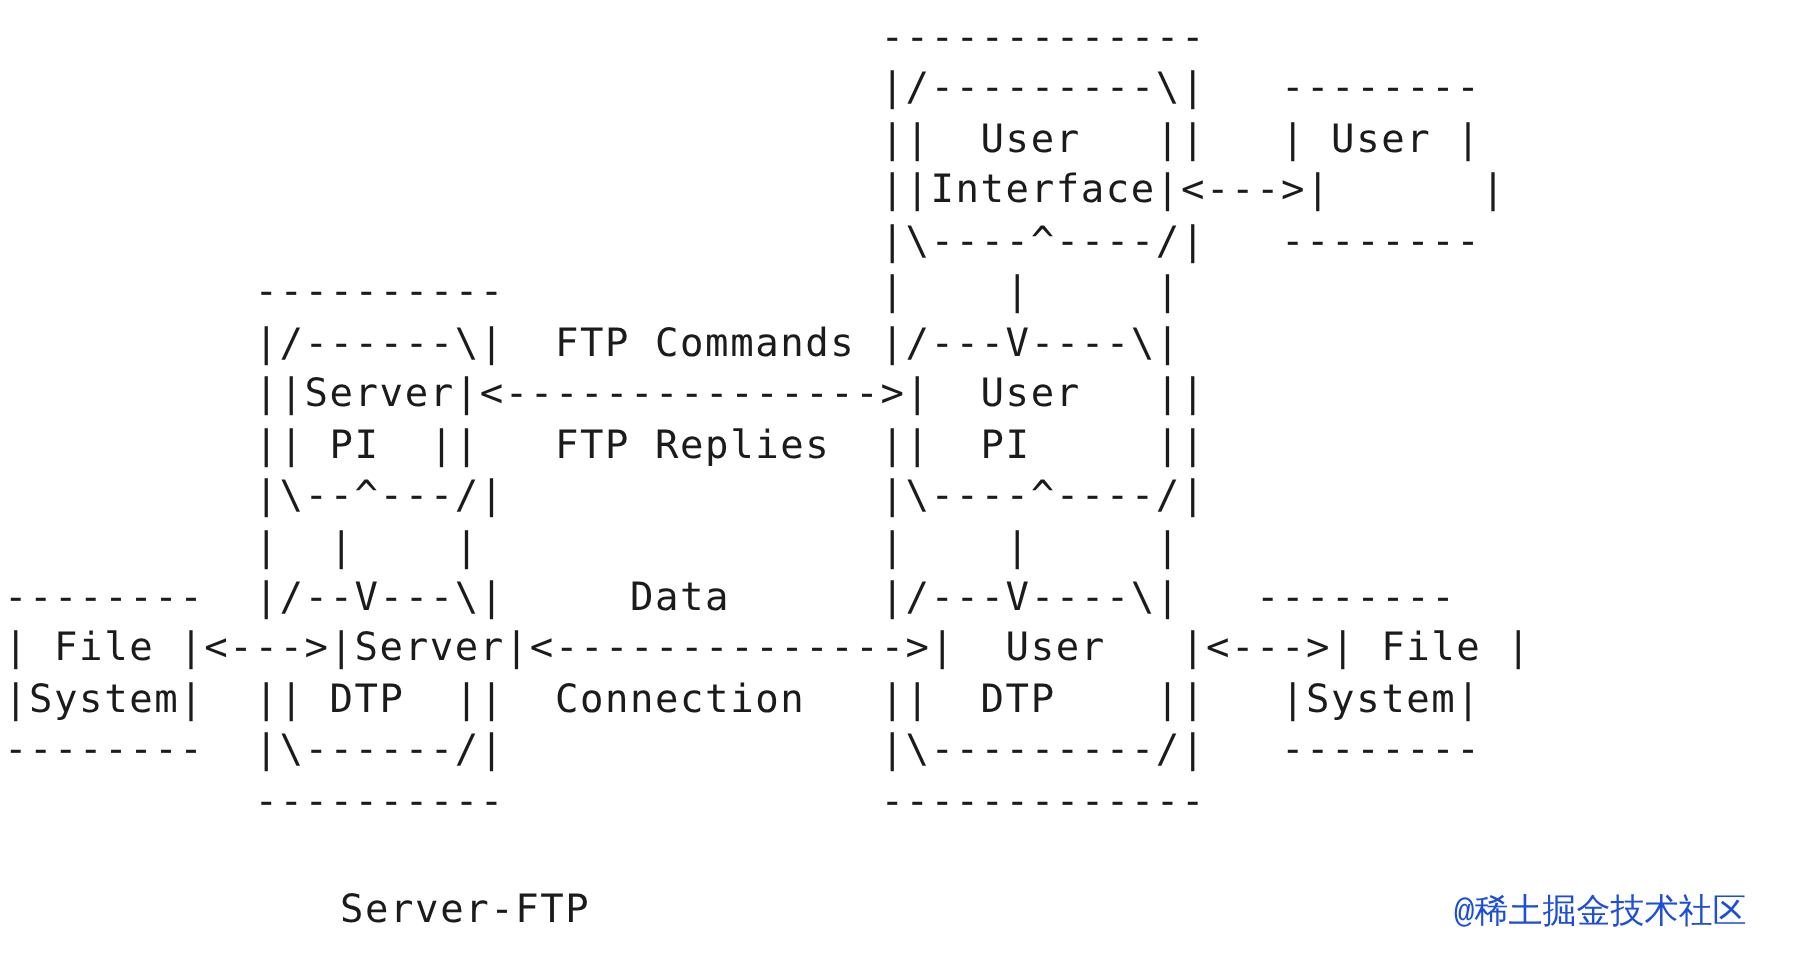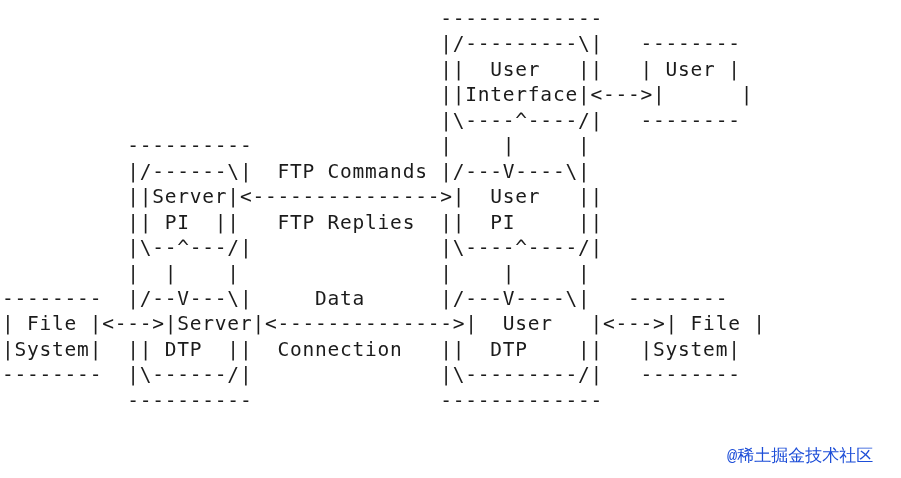--- a/index.html
+++ b/index.html
@@ -90,16 +90,17 @@
           || PI  ||   FTP Replies  ||  PI     ||
           |\--^---/|               |\----^----/|
           |  |    |                |    |     |
 --------  |/--V---\|     Data      |/---V----\|   --------
 | File |&lt;---&gt;|Server|&lt;--------------&gt;|  User   |&lt;---&gt;| File |
 |System|  || DTP  ||  Connection   ||  DTP    ||   |System|
 --------  |\------/|               |\---------/|   --------
           ----------               -------------</pre>
 
   <div id="caption-row">
+    <span id="caption-server">Server-FTP</span>
     <span id="watermark">@稀土掘金技术社区</span>
   </div>
 
 </div>
 
 </body></html>

